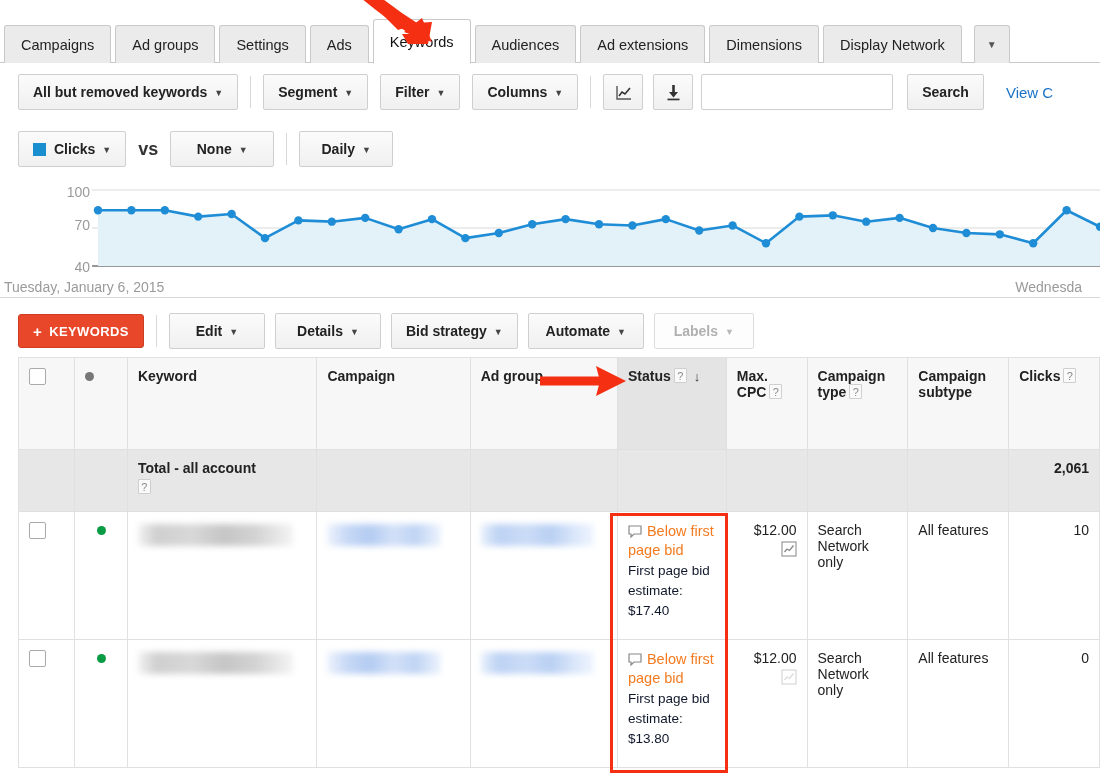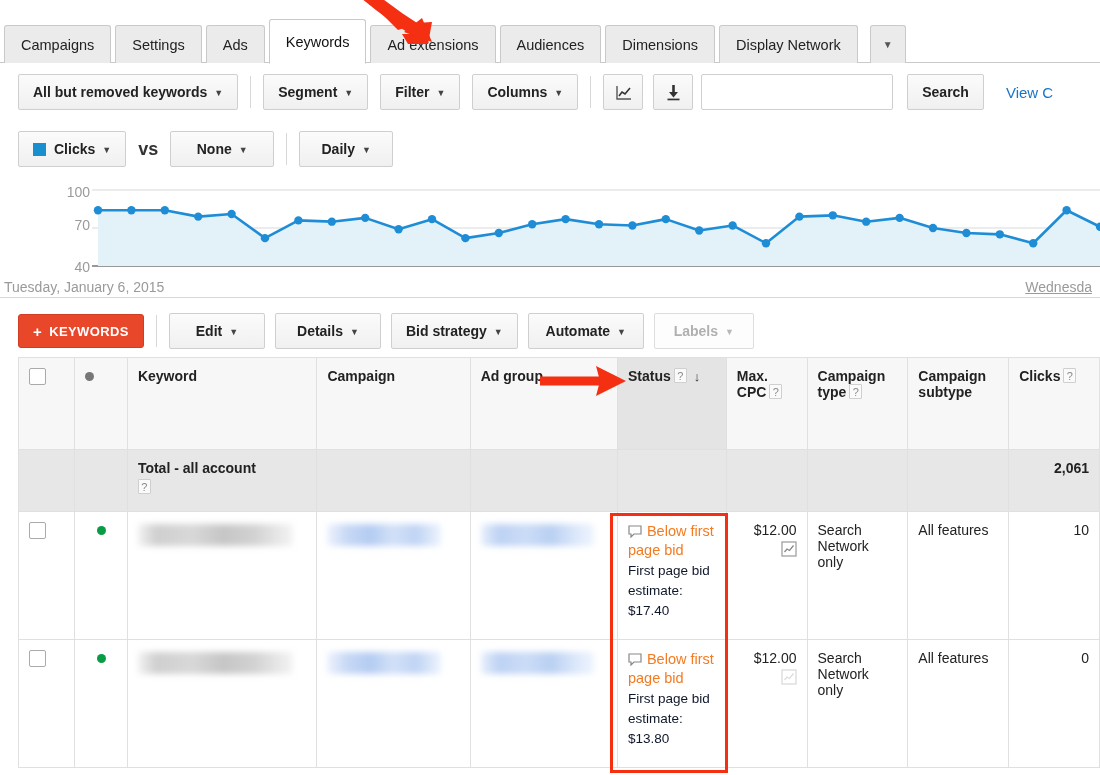--- a/index.html
+++ b/index.html
@@ -191,33 +191,36 @@
 </style>
 </head>
 <body>
 
 <div class="tabbar">
   <div class="tabs" id="tabs">
       <div class="tab">
         <span>Campaigns</span>
       </div>
       <div class="tab">
+        <span>Ad groups</span>
+      </div>
+      <div class="tab">
         <span>Settings</span>
       </div>
       <div class="tab">
         <span>Ads</span>
       </div>
       <div class="tab active">
         <span>Keywords</span>
       </div>
       <div class="tab">
+        <span>Audiences</span>
+      </div>
+      <div class="tab">
         <span>Ad extensions</span>
-      </div>
-      <div class="tab">
-        <span>Audiences</span>
       </div>
       <div class="tab">
         <span>Dimensions</span>
       </div>
       <div class="tab">
         <span>Display Network</span>
       </div>
       <div class="tab caret" style="margin-left: 8px;">
         <span>▼</span>
       </div>
@@ -285,21 +288,21 @@
     <span>Daily</span>
     <span class="car">▼</span>
   </div>
 </div>
 
 <div class="chartwrap">
   <div class="ylab" style="left:40px; top:182px; top:10px;">100</div>
   <div class="ylab" style="left:40px; top:43px;">70</div>
   <div class="ylab" style="left:40px; top:85px;">40</div>
   <div class="datelab" style="left:4px;">Tuesday, January 6, 2015</div>
-  <div class="datelab" style="right:8px;text-decoration:underline;">Wednesda</div>
+  <div class="datelab" style="right:18px;">Wednesda</div>
   <svg id="chart-svg" width="1100" height="104" style="position:absolute;left:0;top:0;">
       <line x1="92" x2="1100" y1="92" y2="92" stroke="#767676" stroke-width="1.4"></line>
       <line x1="92" x2="1100" y1="54" y2="54" stroke="#d9d9d9" stroke-width="1"></line>
       <line x1="92" x2="1100" y1="16" y2="16" stroke="#d9d9d9" stroke-width="1"></line>
       <path d="M98,36.26666666666667 L131.4,36.26666666666667 L164.8,36.26666666666667 L198.2,42.6 L231.6,40.06666666666666 L265,64.13333333333334 L298.4,46.4 L331.8,47.666666666666664 L365.2,43.86666666666667 L398.59999999999997,55.266666666666666 L432,45.13333333333333 L465.4,64.13333333333334 L498.8,59.06666666666666 L532.2,50.199999999999996 L565.6,45.13333333333333 L599,50.199999999999996 L632.4,51.46666666666667 L665.8,45.13333333333333 L699.1999999999999,56.53333333333333 L732.6,51.46666666666667 L766,69.2 L799.4,42.6 L832.8,41.333333333333336 L866.2,47.666666666666664 L899.6,43.86666666666667 L933,54 L966.4,59.06666666666666 L999.8000000000001,60.33333333333333 L1033.2,69.2 L1066.6,36.26666666666667 L1100,52.73333333333333 L1100,92 L98,92 Z" fill="#e3f1f9"></path>
       <path d="M98,36.26666666666667 L131.4,36.26666666666667 L164.8,36.26666666666667 L198.2,42.6 L231.6,40.06666666666666 L265,64.13333333333334 L298.4,46.4 L331.8,47.666666666666664 L365.2,43.86666666666667 L398.59999999999997,55.266666666666666 L432,45.13333333333333 L465.4,64.13333333333334 L498.8,59.06666666666666 L532.2,50.199999999999996 L565.6,45.13333333333333 L599,50.199999999999996 L632.4,51.46666666666667 L665.8,45.13333333333333 L699.1999999999999,56.53333333333333 L732.6,51.46666666666667 L766,69.2 L799.4,42.6 L832.8,41.333333333333336 L866.2,47.666666666666664 L899.6,43.86666666666667 L933,54 L966.4,59.06666666666666 L999.8000000000001,60.33333333333333 L1033.2,69.2 L1066.6,36.26666666666667 L1100,52.73333333333333" fill="none" stroke="#1f8dd6" stroke-width="2.6" stroke-linejoin="round"></path>
       <circle cx="98" cy="36.26666666666667" r="4.2" fill="#1f8dd6"></circle>
       <circle cx="131.4" cy="36.26666666666667" r="4.2" fill="#1f8dd6"></circle>
       <circle cx="164.8" cy="36.26666666666667" r="4.2" fill="#1f8dd6"></circle>
       <circle cx="198.2" cy="42.6" r="4.2" fill="#1f8dd6"></circle>

